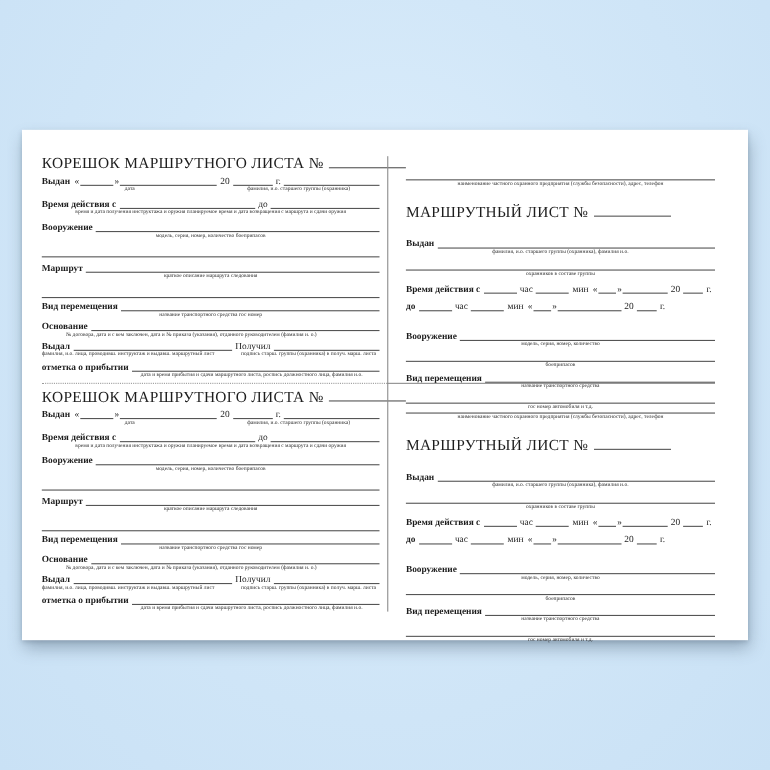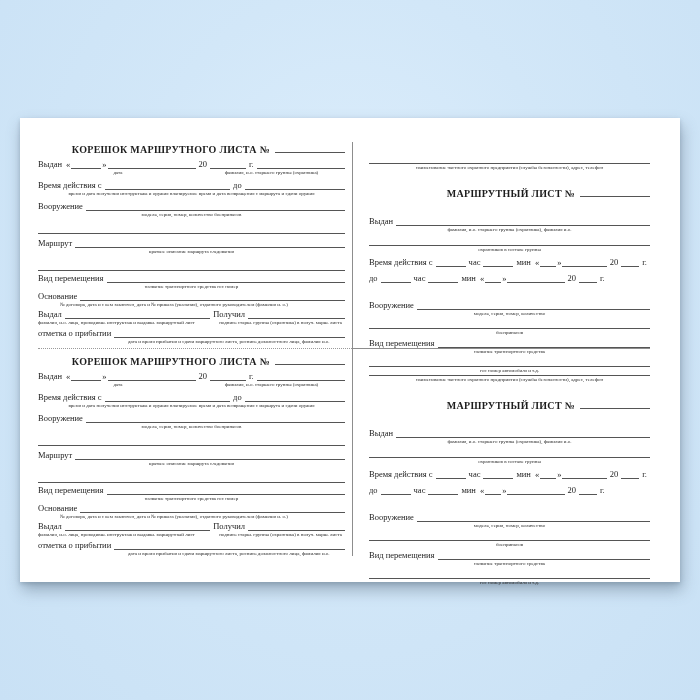--- a/index.html
+++ b/index.html
@@ -17,25 +17,25 @@
   .copies{position:relative;box-sizing:border-box;padding:24px 30px 0 18px;height:100%;}
   .vline{position:absolute;left:332px;top:24px;width:1px;height:414px;background:#8d8d8d;}
   .copy{display:flex;height:204px;}
   .half-left{width:307px;flex:0 0 307px;}
   .gapcol{width:24px;flex:0 0 24px;}
   .half-right{flex:1;padding-top:12px;box-sizing:border-box;}
   .cutline{display:flex;height:1px;margin:2px 0 5px;}
   .cut-left{width:314px;border-top:1px dotted #9a9a9a;}
   .cut-right{flex:1;border-top:1px solid #8d8d8d;}
 
-  .trow{text-align:right;font-weight:bold;font-size:10px;line-height:11px;height:11px;letter-spacing:.3px;white-space:nowrap;}
+  .trow{text-align:left;font-weight:normal;font-size:14px;line-height:11px;height:11px;letter-spacing:.3px;white-space:nowrap;}
   .tblank{display:inline-block;width:70px;border-bottom:1px solid #555;height:1px;margin-left:5px;}
   .row{display:flex;align-items:flex-end;height:10px;}
   .lbl{font-size:8.5px;line-height:10px;white-space:nowrap;margin:0 3px;}
-  .lbl.first{margin-left:0;}
+  .lbl.first{margin-left:0;font-weight:bold;}
   .lbl.q{margin:0 1px;}
   .blank{border-bottom:1px solid #555;height:2px;}
   .grow{flex:1 1 auto;}
   .w16{flex:0 0 16px;} .w18{flex:0 0 18px;} .w30{flex:0 0 30px;}
   .w36{flex:0 0 36px;} .w88{flex:0 0 88px;}
   .caps{display:flex;height:6px;margin-top:1px;font-size:5px;line-height:6px;color:#2b2b2b;white-space:nowrap;}
   .caps.center{justify-content:center;text-align:center;}
   .capcell{display:block;text-align:center;overflow:visible;}
   .mt1{margin-top:1px;justify-content:flex-end;}.mt2{margin-top:2px;}.mt3{margin-top:3px;}.mt4{margin-top:4px;}
   .mt5{margin-top:17px;}.mt6{margin-top:6px;}

